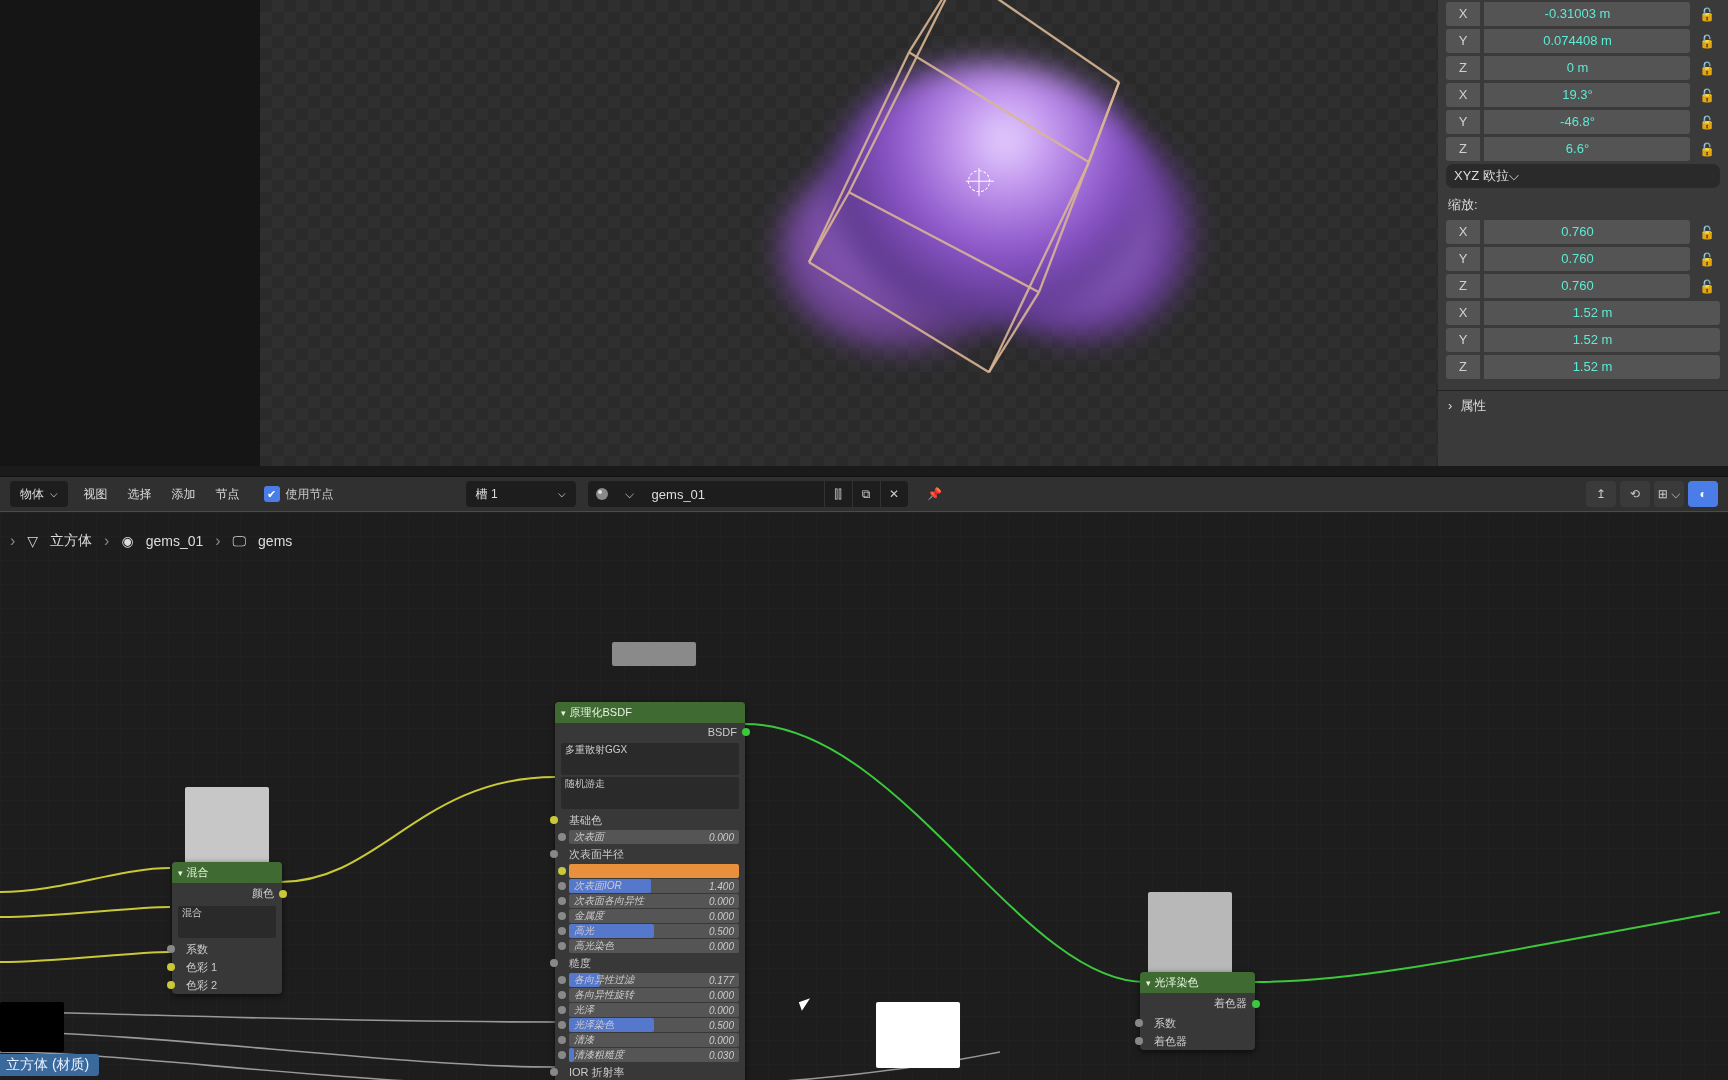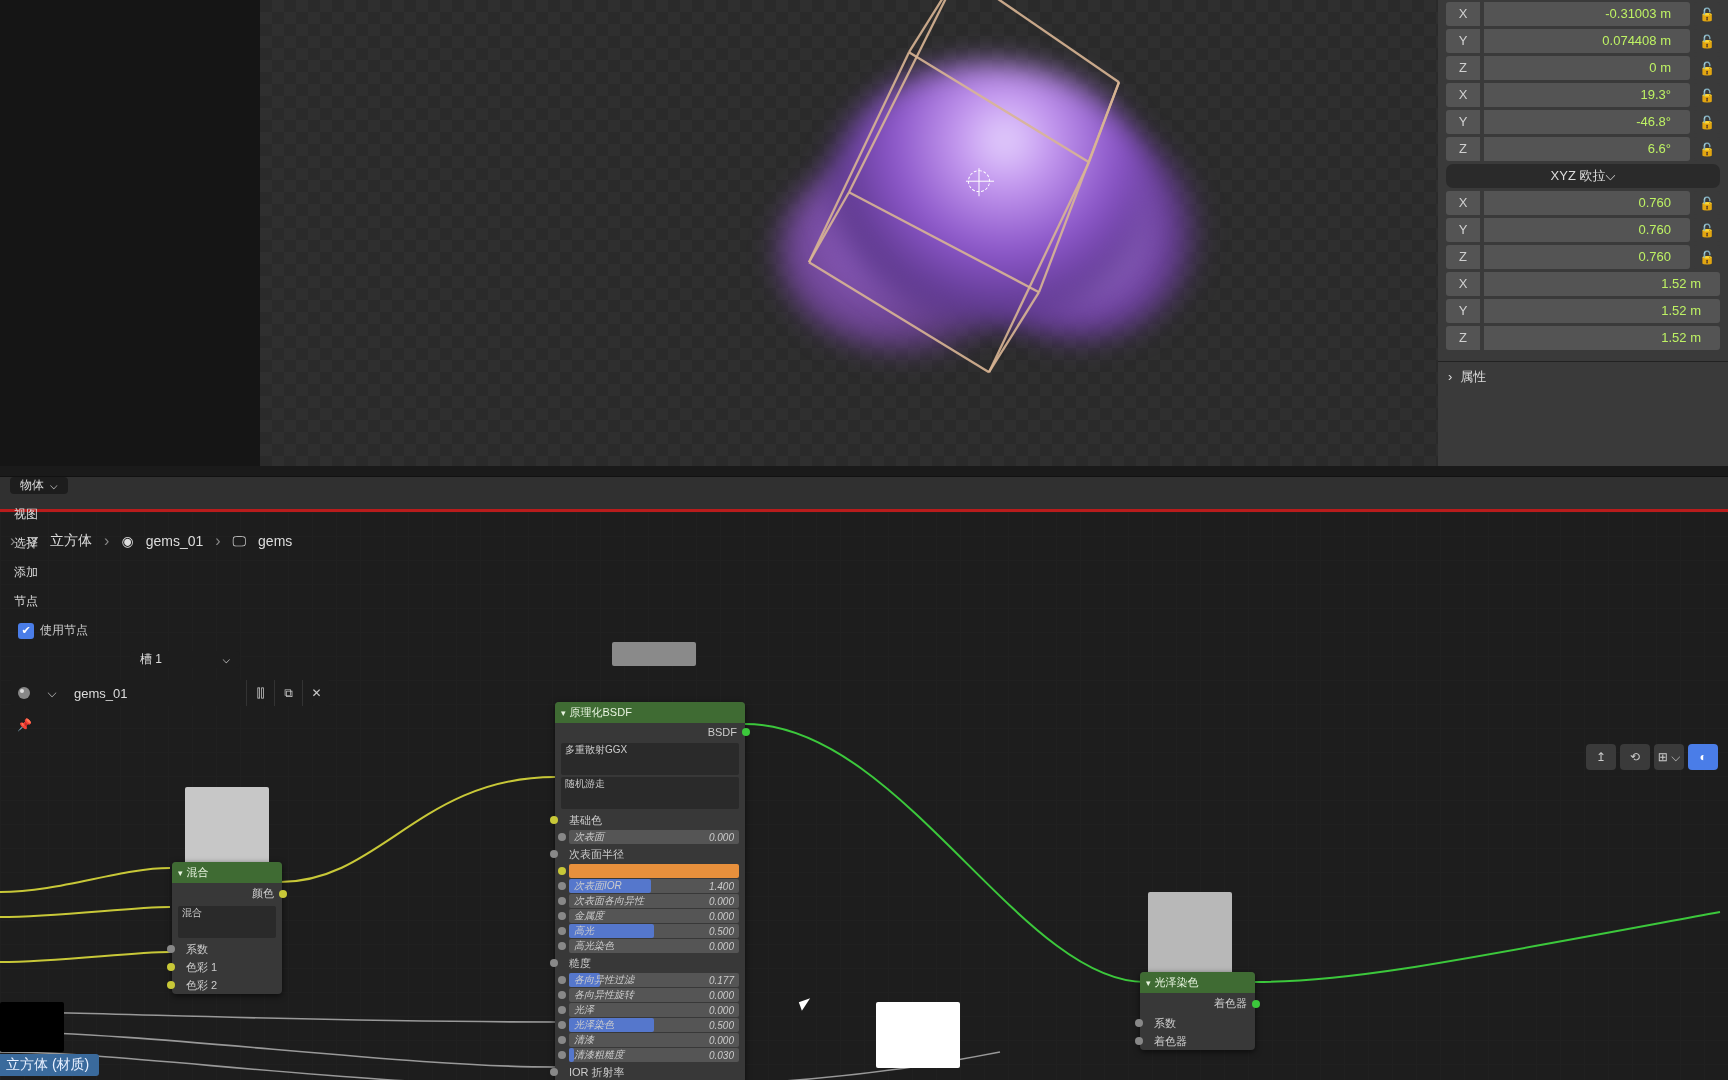--- a/index.html
+++ b/index.html
@@ -35,28 +35,28 @@
 
 
 .vp-gizmos { position:absolute; right:44px; top:6px; display:flex; flex-direction:column; gap:18px; align-items:center; }
 .gizmo { width:34px; height:34px; display:flex; align-items:center; justify-content:center; color:#ccc; opacity:.9; }
 .gizmo.circle { width:22px; height:22px; border:2px solid #4aa0ff; border-radius:50%; background:#2a4560; margin-bottom:6px; }
 
 
 .props { position:absolute; right:0; top:0; width:290px; height:466px; background:#3a3a3a; padding:0; font-size:13px; }
 .prop-row { display:flex; align-items:center; height:26px; margin:1px 8px; gap:4px; }
 .prop-label { width:34px; text-align:center; color:#d0d0d0; background:#545454; border-radius:3px 0 0 3px; height:24px; line-height:24px; font-size:13px; }
-.prop-value { flex:1; background:#545454; text-align:right; padding-right:19px; border-radius:0 3px 3px 0; height:24px; line-height:24px; color:#bef264; }
+.prop-value { flex:1; background:#545454; text-align:center; padding-right:19px; border-radius:0 3px 3px 0; height:24px; line-height:24px; color:#5eead4; }
 .prop-lock { width:26px; height:24px; display:flex; align-items:center; justify-content:center; color:#999; background:#3a3a3a; border-radius:3px; }
 .prop-heading { padding:6px 10px 4px; color:#ddd; font-size:13px; }
-.prop-select { margin:2px 8px; height:24px; background:#2a2a2a; border-radius:7px; display:flex; align-items:center; padding:0 8px; justify-content:center; color:#ddd; }
+.prop-select { margin:2px 8px; height:24px; background:#2a2a2a; border-radius:7px; display:flex; align-items:center; padding:0 8px; justify-content:flex-start; color:#ddd; }
 .prop-panel-toggle { border-top:1px solid #222; margin-top:10px; height:30px; display:flex; align-items:center; padding:0 10px; gap:8px; color:#ddd; background:#3a3a3a; }
 
 
-.node-header { position:absolute; left:0; top:476px; right:0; height:36px; background:#303030; display:flex; align-items:flex-start; padding:0 10px; gap:12px; border-top:1px solid #111; border-bottom:3px solid #b91c1c;flex-direction:column; }
+.node-header { position:absolute; left:0; top:476px; right:0; height:36px; background:#303030; display:flex; align-items:center; padding:0 10px; gap:12px; border-top:1px solid #111; border-bottom:1px solid #b91c1c; }
 .hdr-select { background:#1d1d1d; border-radius:4px; height:26px; display:flex; align-items:center; padding:0 10px; gap:6px; color:#ddd; }
 .hdr-menu { color:#ddd; padding:0 4px; cursor:default; }
 .chk { width:16px; height:16px; background:#4a7de8; border-radius:3px; display:inline-flex; align-items:center; justify-content:center; color:#fff; font-size:11px; }
 .matfield { display:flex; align-items:center; height:26px; }
 .matfield .icon { width:28px; height:26px; background:#1d1d1d; border-radius:4px 0 0 4px; display:flex; align-items:center; justify-content:center; }
 .matfield input { width:180px; height:26px; background:#1d1d1d; border:none; color:#ddd; padding:0 8px; font-size:13px; }
 .matfield .btn { width:28px; height:26px; background:#1d1d1d; display:flex; align-items:center; justify-content:center; color:#ccc; border-left:1px solid #333; }
 .matfield .btn:last-child { border-radius:0 4px 4px 0; }
 .hdr-right { margin-left:auto; display:flex; gap:4px; }
 .hdr-rbtn { width:30px; height:26px; background:#3a3a3a; border-radius:4px; display:flex; align-items:center; justify-content:center; color:#ccc; }
@@ -185,20 +185,21 @@
   <div class="prop-row">
     <div class="prop-label">Z</div>
     <div class="prop-value">6.6°</div>
     <div class="prop-lock">🔓</div>
   </div>
   <div class="prop-select">
     <span>XYZ 欧拉</span>
       <span>⌵</span>
   </div>
 
+  <div class="prop-heading">缩放:</div>
   <div class="prop-row">
     <div class="prop-label">X</div>
     <div class="prop-value">0.760</div>
     <div class="prop-lock">🔓</div>
   </div>
   <div class="prop-row">
     <div class="prop-label">Y</div>
     <div class="prop-value">0.760</div>
     <div class="prop-lock">🔓</div>
   </div>

